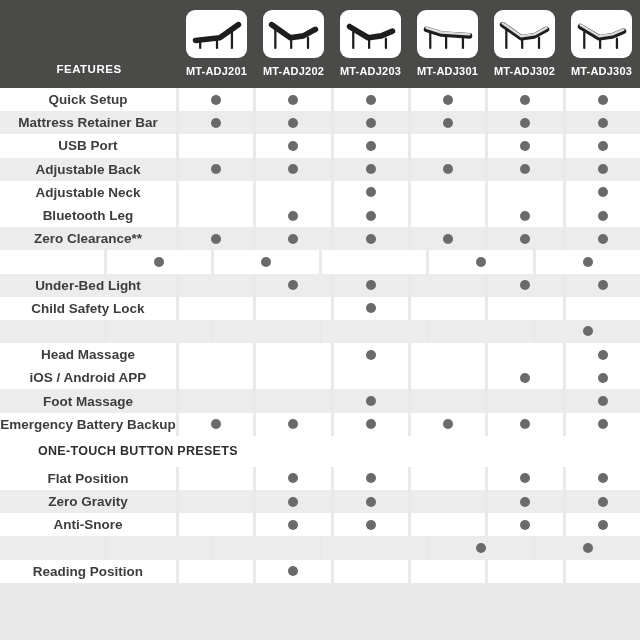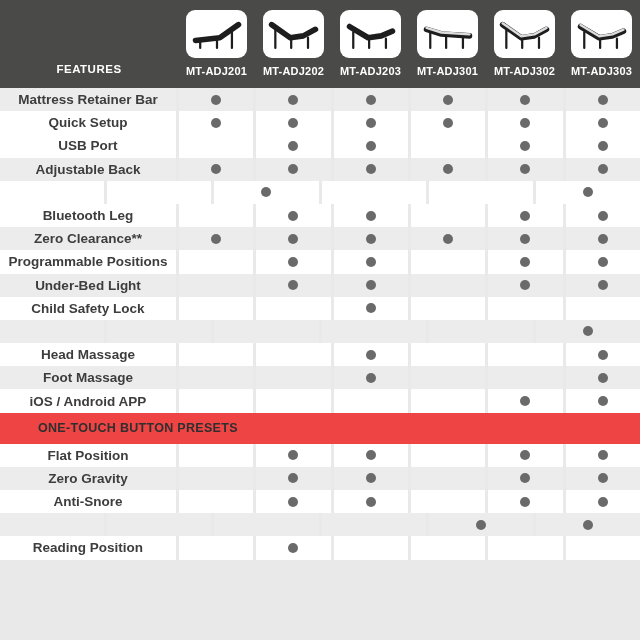--- a/index.html
+++ b/index.html
@@ -56,21 +56,21 @@
   .value-cell {
     flex: 1;
     display: flex; align-items: center; justify-content: center;
   }
   .dot {
     width: 10px; height: 10px; border-radius: 50%;
     background: #6a6a6a;
   }
   .section-row {
     height: 31px; flex: 0 0 31px;
-    background: #ef4444;
+    background: #ffffff;
     display: flex; align-items: center;
     padding-left: 38px;
     font-size: 12.5px; font-weight: bold; color: #2f2f2f;
     letter-spacing: .3px;
   }
 </style>
 </head>
 <body>
 
 <div class="page">
@@ -135,20 +135,42 @@
               <path d="M7 11 L27 23 L41 21 L53 16" fill="none" stroke="#1d1d1d" stroke-width="6" stroke-linecap="round" stroke-linejoin="round"></path>
               <path d="M7 11 L27 23 L41 21 L53 16" fill="none" stroke="#dcdcdc" stroke-width="2.6" stroke-linecap="round" stroke-linejoin="round" transform="translate(0,-1.6)"></path>
               <path d="M11 17 V34 M28 25 V34 M46 24 V34" fill="none" stroke="#1d1d1d" stroke-width="2.4" stroke-linecap="round"></path>
             </svg>
           </div>
     <div class="col-label">MT-ADJ303</div>
   </div>
 </div>
   </header>
   <div class="tbody" id="rows">
+  <div class="row">
+    <div class="cell label-cell">Quick Setup</div>
+  <div class="cell value-cell">
+          <span class="dot" style="background: rgb(106, 106, 106);"></span>
+        </div>
+        <div class="cell value-cell">
+          <span class="dot" style="background: rgb(106, 106, 106);"></span>
+        </div>
+        <div class="cell value-cell">
+          <span class="dot" style="background: rgb(106, 106, 106);"></span>
+        </div>
+        <div class="cell value-cell">
+          <span class="dot" style="background: rgb(106, 106, 106);"></span>
+        </div>
+        <div class="cell value-cell">
+          <span class="dot" style="background: rgb(106, 106, 106);"></span>
+        </div>
+        <div class="cell value-cell">
+          <span class="dot" style="background: rgb(106, 106, 106);"></span>
+        </div>
+      </div>
+
   <div class="row alt">
     <div class="cell label-cell">Mattress Retainer Bar</div>
   <div class="cell value-cell">
           <span class="dot" style="background: rgb(106, 106, 106);"></span>
         </div>
         <div class="cell value-cell">
           <span class="dot" style="background: rgb(106, 106, 106);"></span>
         </div>
         <div class="cell value-cell">
           <span class="dot" style="background: rgb(106, 106, 106);"></span>
@@ -158,42 +180,20 @@
         </div>
         <div class="cell value-cell">
           <span class="dot" style="background: rgb(106, 106, 106);"></span>
         </div>
         <div class="cell value-cell">
           <span class="dot" style="background: rgb(106, 106, 106);"></span>
         </div>
       </div>
 
   <div class="row">
-    <div class="cell label-cell">Quick Setup</div>
-  <div class="cell value-cell">
-          <span class="dot" style="background: rgb(106, 106, 106);"></span>
-        </div>
-        <div class="cell value-cell">
-          <span class="dot" style="background: rgb(106, 106, 106);"></span>
-        </div>
-        <div class="cell value-cell">
-          <span class="dot" style="background: rgb(106, 106, 106);"></span>
-        </div>
-        <div class="cell value-cell">
-          <span class="dot" style="background: rgb(106, 106, 106);"></span>
-        </div>
-        <div class="cell value-cell">
-          <span class="dot" style="background: rgb(106, 106, 106);"></span>
-        </div>
-        <div class="cell value-cell">
-          <span class="dot" style="background: rgb(106, 106, 106);"></span>
-        </div>
-      </div>
-
-  <div class="row">
     <div class="cell label-cell">USB Port</div>
   <div class="cell value-cell"></div>
         <div class="cell value-cell">
           <span class="dot" style="background: rgb(106, 106, 106);"></span>
         </div>
         <div class="cell value-cell">
           <span class="dot" style="background: rgb(106, 106, 106);"></span>
         </div>
         <div class="cell value-cell"></div>
         <div class="cell value-cell">
@@ -220,20 +220,21 @@
         </div>
         <div class="cell value-cell">
           <span class="dot" style="background: rgb(106, 106, 106);"></span>
         </div>
         <div class="cell value-cell">
           <span class="dot" style="background: rgb(106, 106, 106);"></span>
         </div>
       </div>
 
   <div class="row">
+    <div class="cell label-cell">Adjustable Neck</div>
   <div class="cell value-cell"></div>
         <div class="cell value-cell"></div>
         <div class="cell value-cell">
           <span class="dot" style="background: rgb(106, 106, 106);"></span>
         </div>
         <div class="cell value-cell"></div>
         <div class="cell value-cell"></div>
         <div class="cell value-cell">
           <span class="dot" style="background: rgb(106, 106, 106);"></span>
         </div>
@@ -274,21 +275,20 @@
         </div>
         <div class="cell value-cell">
           <span class="dot" style="background: rgb(106, 106, 106);"></span>
         </div>
         <div class="cell value-cell">
           <span class="dot" style="background: rgb(106, 106, 106);"></span>
         </div>
       </div>
 
   <div class="row">
-    <div class="cell label-cell">Programmable Positions</div>
   <div class="cell value-cell"></div>
         <div class="cell value-cell">
           <span class="dot" style="background: rgb(106, 106, 106);"></span>
         </div>
         <div class="cell value-cell">
           <span class="dot" style="background: rgb(106, 106, 106);"></span>
         </div>
         <div class="cell value-cell"></div>
         <div class="cell value-cell">
           <span class="dot" style="background: rgb(106, 106, 106);"></span>
@@ -346,49 +346,70 @@
         <div class="cell value-cell">
           <span class="dot" style="background: rgb(106, 106, 106);"></span>
         </div>
         <div class="cell value-cell"></div>
         <div class="cell value-cell"></div>
         <div class="cell value-cell">
           <span class="dot" style="background: rgb(106, 106, 106);"></span>
         </div>
       </div>
 
+  <div class="row">
+    <div class="cell label-cell">iOS / Android APP</div>
+  <div class="cell value-cell"></div>
+        <div class="cell value-cell"></div>
+        <div class="cell value-cell"></div>
+        <div class="cell value-cell"></div>
+        <div class="cell value-cell">
+          <span class="dot" style="background: rgb(106, 106, 106);"></span>
+        </div>
+        <div class="cell value-cell">
+          <span class="dot" style="background: rgb(106, 106, 106);"></span>
+        </div>
+      </div>
+
   <div class="row alt">
     <div class="cell label-cell">Foot Massage</div>
   <div class="cell value-cell"></div>
         <div class="cell value-cell"></div>
         <div class="cell value-cell">
           <span class="dot" style="background: rgb(106, 106, 106);"></span>
         </div>
         <div class="cell value-cell"></div>
         <div class="cell value-cell"></div>
         <div class="cell value-cell">
           <span class="dot" style="background: rgb(106, 106, 106);"></span>
         </div>
       </div>
 
-  <div class="row">
-    <div class="cell label-cell">iOS / Android APP</div>
-  <div class="cell value-cell"></div>
-        <div class="cell value-cell"></div>
-        <div class="cell value-cell"></div>
-        <div class="cell value-cell"></div>
-        <div class="cell value-cell">
-          <span class="dot" style="background: rgb(106, 106, 106);"></span>
-        </div>
-        <div class="cell value-cell">
-          <span class="dot" style="background: rgb(106, 106, 106);"></span>
-        </div>
-      </div>
-
-
+
+  <div class="row">
+    <div class="cell label-cell">Emergency Battery Backup</div>
+  <div class="cell value-cell">
+          <span class="dot" style="background: rgb(106, 106, 106);"></span>
+        </div>
+        <div class="cell value-cell">
+          <span class="dot" style="background: rgb(106, 106, 106);"></span>
+        </div>
+        <div class="cell value-cell">
+          <span class="dot" style="background: rgb(106, 106, 106);"></span>
+        </div>
+        <div class="cell value-cell">
+          <span class="dot" style="background: rgb(106, 106, 106);"></span>
+        </div>
+        <div class="cell value-cell">
+          <span class="dot" style="background: rgb(106, 106, 106);"></span>
+        </div>
+        <div class="cell value-cell">
+          <span class="dot" style="background: rgb(106, 106, 106);"></span>
+        </div>
+      </div>
 <div class="section-row">ONE-TOUCH BUTTON PRESETS</div>
   <div class="row">
     <div class="cell label-cell">Flat Position</div>
   <div class="cell value-cell"></div>
         <div class="cell value-cell">
           <span class="dot" style="background: rgb(106, 106, 106);"></span>
         </div>
         <div class="cell value-cell">
           <span class="dot" style="background: rgb(106, 106, 106);"></span>
         </div>

